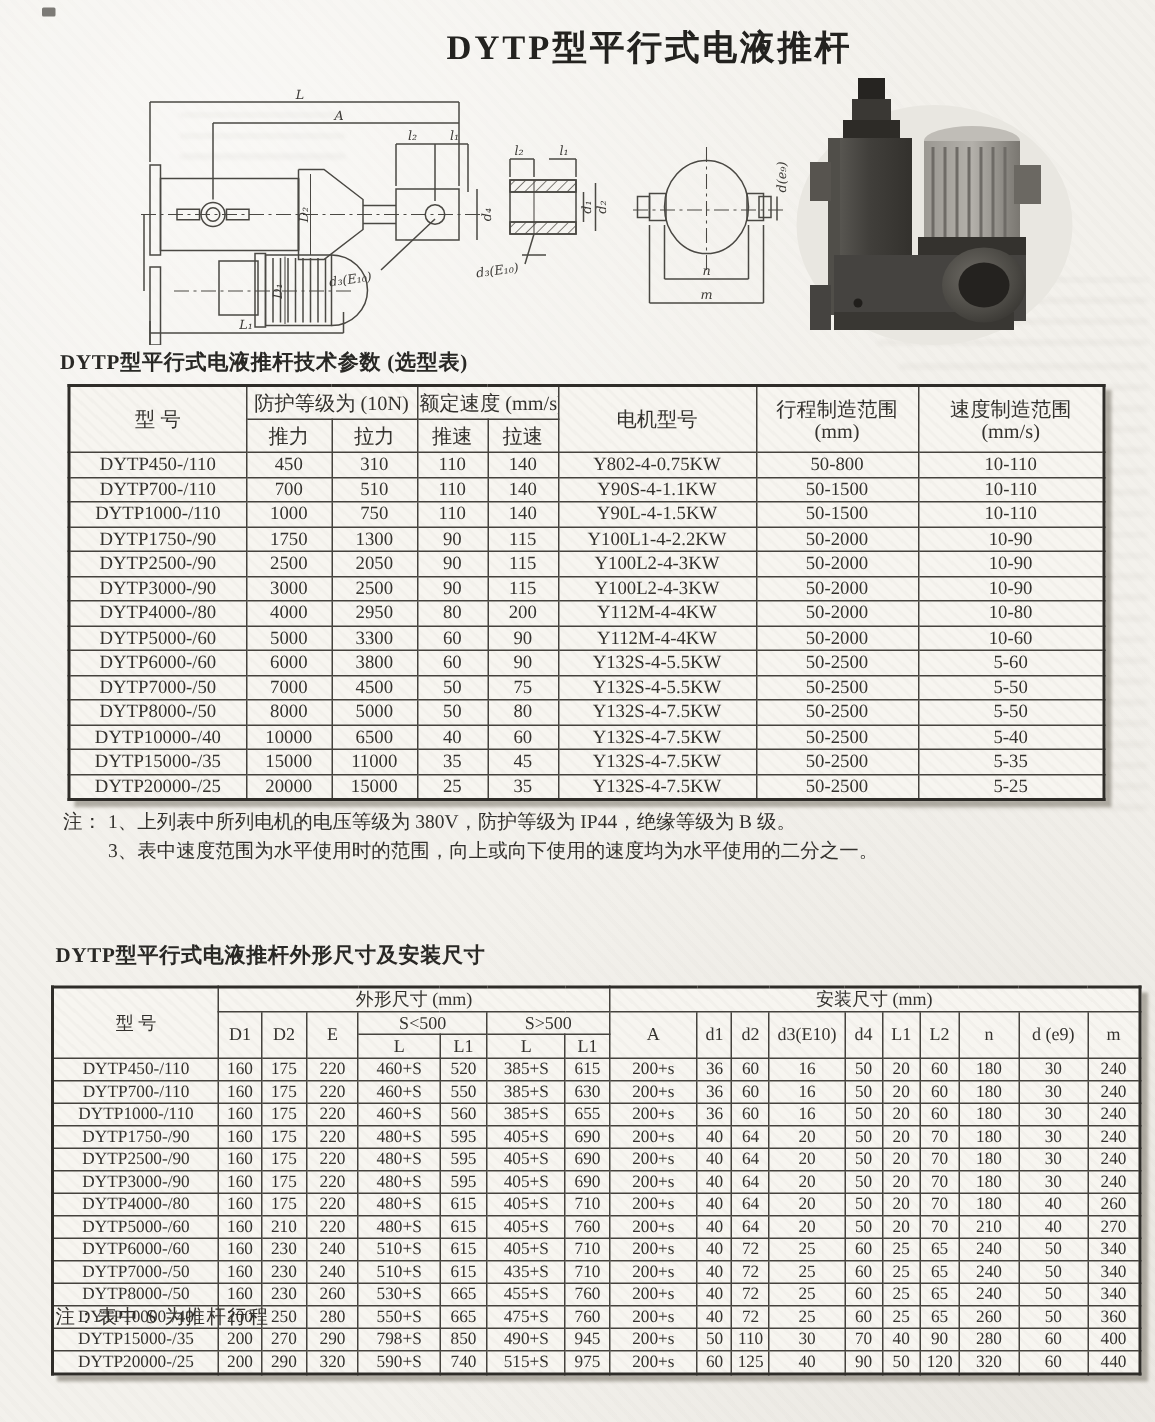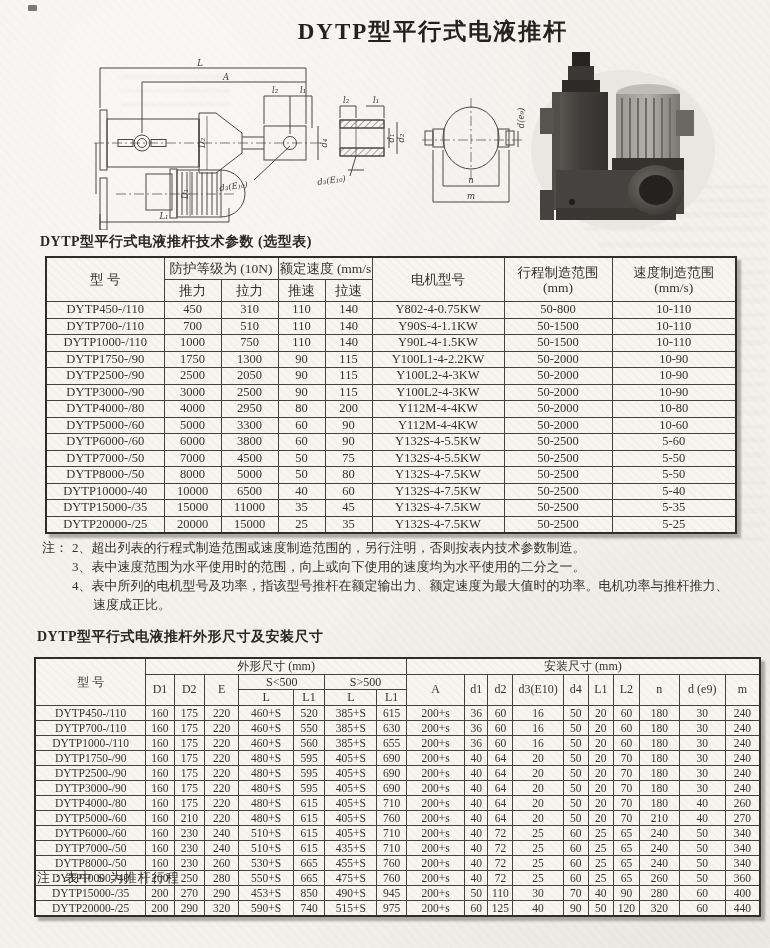--- a/index.html
+++ b/index.html
@@ -443,23 +443,22 @@
           <td>Y132S-4-7.5KW</td>
           <td>50-2500</td>
           <td>5-25</td>
         </tr>
       </tbody>
   </table>
 
   <div class="notes">
     <span class="notes-prefix">注：</span>
     <div class="notes-list" id="notes-list">
-        <div class="note-line">2、超出列表的行程式制造范围或速度制造范围的，另行注明，否则按表内技术参数制造。</div>
+        <div class="note-line">1、上列表中所列电机的电压等级为 380V，防护等级为 IP44，绝缘等级为 B 级。</div>
         <div class="note-line">3、表中速度范围为水平使用时的范围，向上或向下使用的速度均为水平使用的二分之一。</div>
-        <div class="note-line">4、表中所列的电机型号及功率，指该型号推杆在额定输出力、额定速度为最大值时的功率。电机功率与推杆推力、速度成正比。</div>
       </div>
   </div>
 
   <div class="section-heading heading-2">DYTP型平行式电液推杆外形尺寸及安装尺寸</div>
 
   <table class="data-table table-2">
     <colgroup>
       <col style="width:106px">
         <col style="width:27px">
         <col style="width:29px">
@@ -748,21 +747,21 @@
           <td>65</td>
           <td>260</td>
           <td>50</td>
           <td>360</td>
         </tr>
         <tr>
           <td>DYTP15000-/35</td>
           <td>200</td>
           <td>270</td>
           <td>290</td>
-          <td>453+S</td>
+          <td>798+S</td>
           <td>850</td>
           <td>490+S</td>
           <td>945</td>
           <td>200+s</td>
           <td>50</td>
           <td>110</td>
           <td>30</td>
           <td>70</td>
           <td>40</td>
           <td>90</td>

